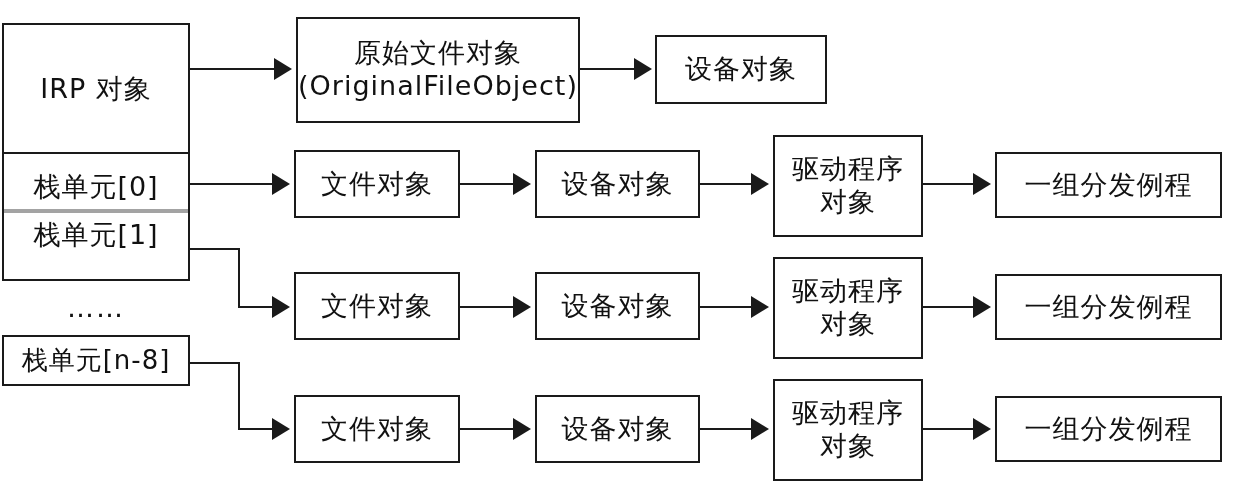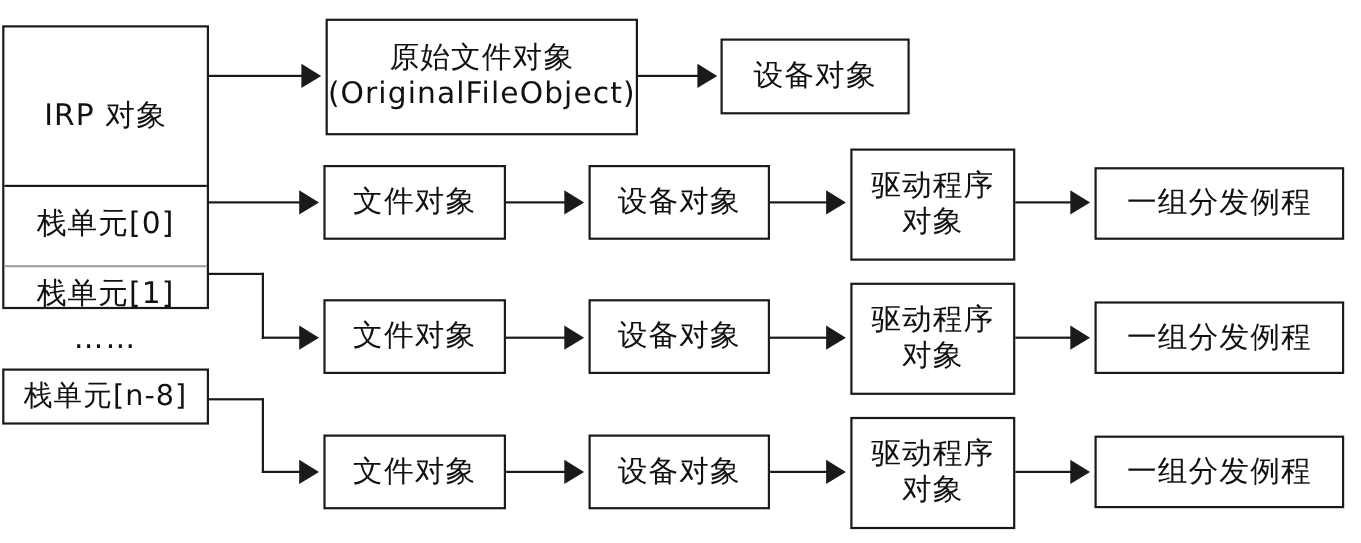--- a/index.html
+++ b/index.html
@@ -34,25 +34,24 @@
     box-sizing:border-box;
     border:2px solid #1a1a1a;
     background:#fff;
   }
   .irp-cell{
     position:absolute;
     left:0;right:0;
     display:flex;align-items:center;justify-content:center;
     color:#111;font-size:27px;letter-spacing:1px;
     box-sizing:border-box;
-    margin-top:16px;
   }
   #irp-cell-header{top:0;height:127px;}
   #irp-cell-0{top:127px;height:68px;border-top:2px solid #1a1a1a;}
-  #irp-cell-1{top:200px;height:48px;border-top:2px solid #a3a3a3;}
+  #irp-cell-1{top:184px;height:48px;border-top:4px solid #a3a3a3;}
 
   #ellipsis-label{
     position:absolute;left:2px;top:292px;width:188px;
     text-align:center;color:#111;font-size:27px;letter-spacing:2px;
   }
 
   
   .hline{position:absolute;background:#1a1a1a;height:2px;}
   .vline{position:absolute;background:#1a1a1a;width:2px;}
   .arrowhead{

